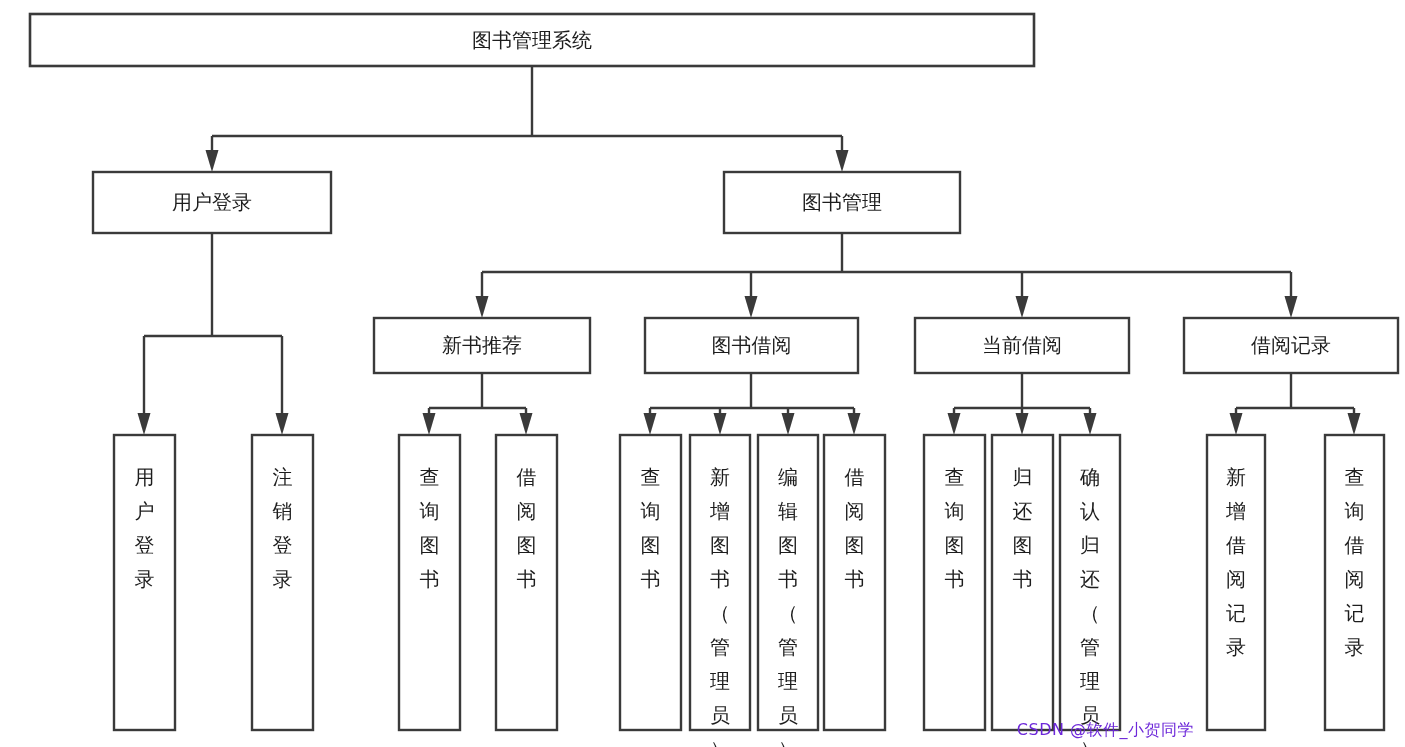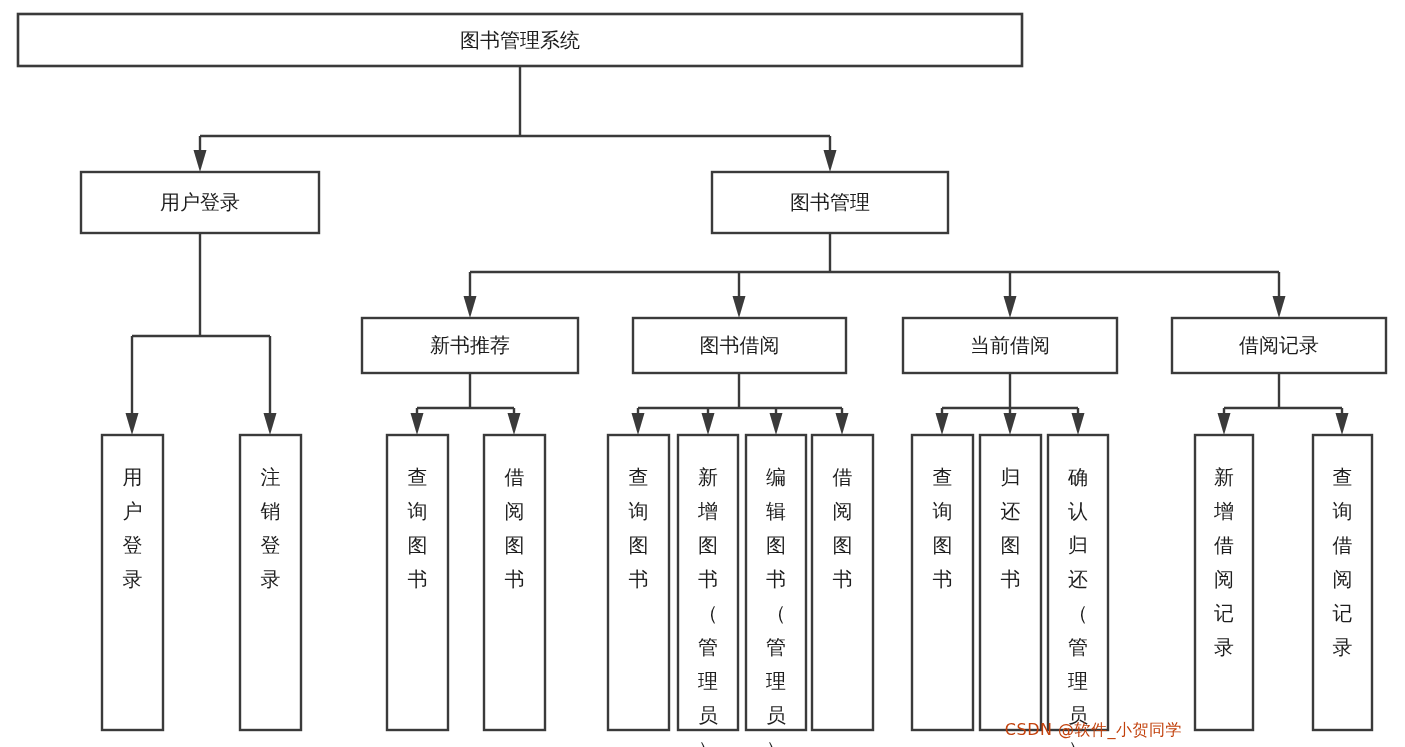--- a/index.html
+++ b/index.html
@@ -13,20 +13,21 @@
     position: relative;
     overflow: hidden;
     font-family: "DejaVu Sans", "Liberation Sans", sans-serif;
   }
   #diagram-root {
     position: absolute;
     left: 0;
     top: 0;
     width: 1194px;
     height: 747px;
+    padding-left: 12px;
   }
   svg.diagram-canvas {
     display: block;
     width: 1405px;
     height: 747px;
   }
   .node-box {
     fill: #ffffff;
     stroke: #3a3a3a;
     stroke-width: 2.4;
@@ -50,21 +51,21 @@
     fill: #1d1d1d;
     text-anchor: middle;
     dominant-baseline: middle;
   }
   .watermark-text {
     position: absolute;
     right: 12px;
     bottom: 6px;
     font-family: "DejaVu Sans", "Liberation Sans", sans-serif;
     font-size: 16px;
-    color: #c2410c;
+    color: #6d28d9;
     white-space: nowrap;
     letter-spacing: 0.5px;
     pointer-events: none;
   }
 </style>
 </head>
 <body>
 
 <div id="diagram-root">
   <svg class="diagram-canvas" id="diagram-canvas" viewBox="0 0 1405 747" xmlns="http://www.w3.org/2000/svg">

